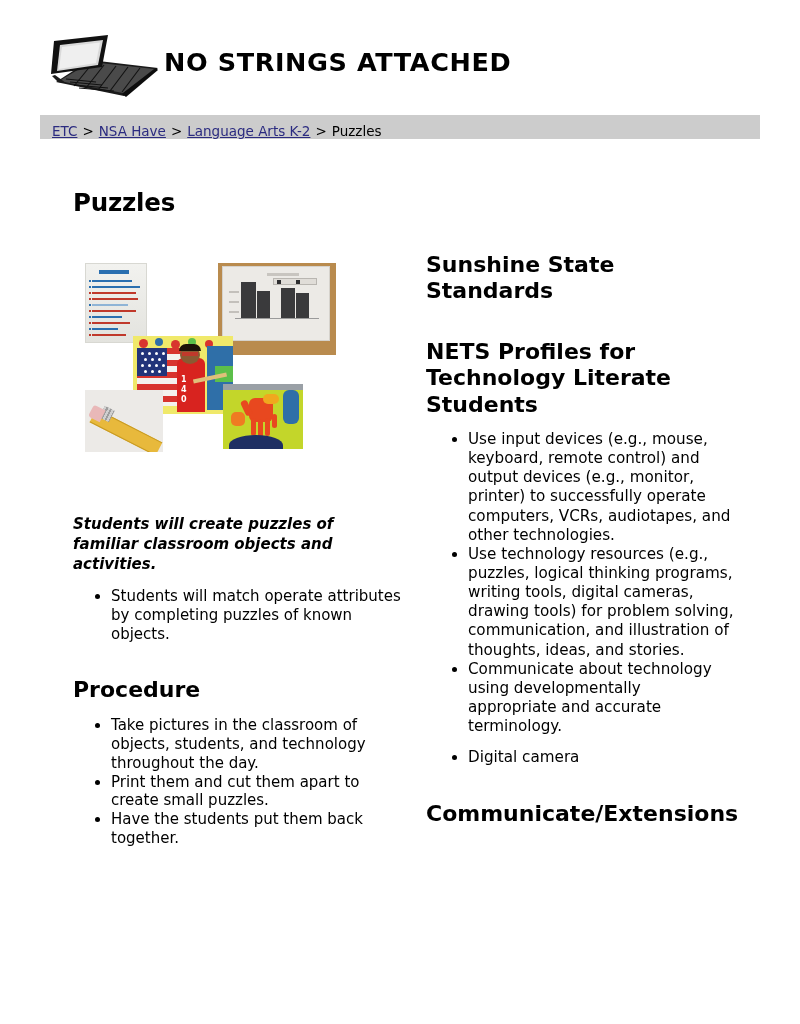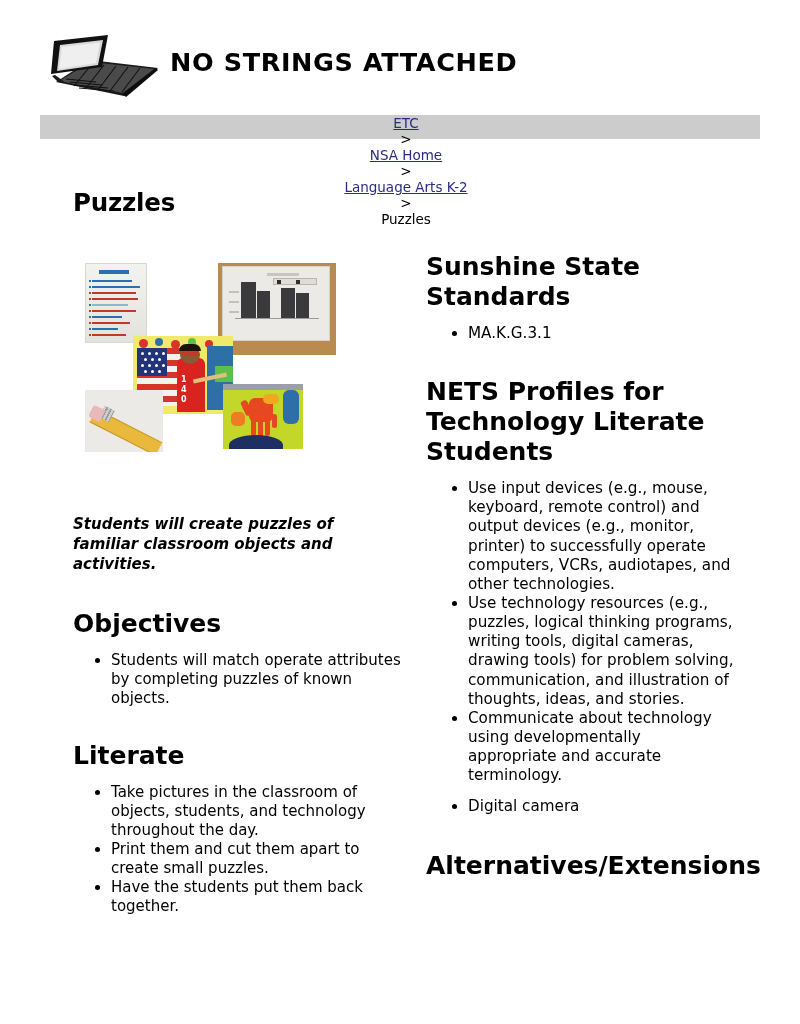--- a/index.html
+++ b/index.html
@@ -24,21 +24,20 @@
     display: flex;
     align-items: flex-start;
   }
   .logo-mark {
     width: 118px;
     height: 74px;
     flex: 0 0 118px;
     position: relative;
   }
   .logo-text {
-    margin-left: 6px;
     padding-top: 20px;
   }
   .logo-title {
     font-family: "DejaVu Sans", "Liberation Sans", sans-serif;
     font-size: 25.5px;
     font-weight: bold;
     letter-spacing: 0.6px;
     line-height: 1;
     color: #000;
     white-space: nowrap;
@@ -56,25 +55,24 @@
 
   
   .breadcrumb-bar {
     position: absolute;
     left: 40px;
     top: 115px;
     width: 720px;
     height: 24px;
     background: #cccccc;
     display: flex;
-    align-items: center;
+    align-items: flex-end;
     padding-left: 12px;
     box-sizing: border-box;
     font-size: 13.5px;
-    flex-direction: column;
   }
   .crumb-link {
     color: #2b2b80;
     text-decoration: underline;
     cursor: pointer;
   }
   .crumb-sep {
     color: #000;
     margin: 0 5px;
   }
@@ -203,21 +201,21 @@
   
   .caption {
     margin-top: 20px;
     font-size: 15px;
     font-weight: bold;
     font-style: italic;
     line-height: 1.33;
     width: 316px;
   }
   h2.sect {
-    font-size: 25px;
+    font-size: 22px;
     font-weight: bold;
     margin: 34px 0 0 0;
     line-height: 1.2;
   }
   .col-right h2.sect:first-child { margin-top: 0; }
   ul.sect-list {
     margin: 12px 0 0 0;
     padding-left: 38px;
     list-style-type: disc;
   }
@@ -261,21 +259,21 @@
     </svg>
   </div>
   <div class="logo-text">
     <div class="logo-title">NO STRINGS ATTACHED</div>
   </div>
 </div>
 
 <div class="breadcrumb-bar">
   <span class="crumb-link">ETC</span>
   <span class="crumb-sep">&gt;</span>
-  <span class="crumb-link">NSA Home</span>
+  <span class="crumb-link">NSA Have</span>
   <span class="crumb-sep">&gt;</span>
   <span class="crumb-link">Language Arts K-2</span>
   <span class="crumb-sep">&gt;</span>
   <span class="crumb-current">Puzzles</span>
 </div>
 
 <h1 class="page-title">Puzzles</h1>
 
 <div class="content">
 
@@ -377,47 +375,43 @@
         <div class="palm" style="left:20px;top:16px;width:7px;height:16px;border-radius:3px;transform:rotate(-25deg);"></div>
         <div class="palm" style="left:8px;top:28px;width:14px;height:14px;border-radius:5px;background:#ef7b22;"></div>
         <div class="palm" style="left:40px;top:10px;width:16px;height:10px;border-radius:5px;background:#f0a81e;"></div>
         <div class="navy"></div>
       </div>
 
     </div>
 
     <div class="caption">Students will create puzzles of familiar classroom objects and activities.</div>
 
-    <h2 class="sect">Objectives</h2>
     <ul class="sect-list">
       <li>Students will match operate attributes by completing puzzles of known objects.</li>
     </ul>
 
-    <h2 class="sect">Literate</h2>
+    <h2 class="sect">Procedure</h2>
     <ul class="sect-list">
       <li>Take pictures in the classroom of objects, students, and technology throughout the day.</li>
       <li>Print them and cut them apart to create small puzzles.</li>
       <li>Have the students put them back together.</li>
     </ul>
   </div>
 
   <div class="col-right">
 
     <h2 class="sect">Sunshine State Standards</h2>
-    <ul class="sect-list">
-      <li>MA.K.G.3.1</li>
-    </ul>
 
     <h2 class="sect">NETS Profiles for Technology Literate Students</h2>
     <ul class="sect-list">
       <li>Use input devices (e.g., mouse, keyboard, remote control) and output devices (e.g., monitor, printer) to successfully operate computers, VCRs, audiotapes, and other technologies.</li>
       <li>Use technology resources (e.g., puzzles, logical thinking programs, writing tools, digital cameras, drawing tools) for problem solving, communication, and illustration of thoughts, ideas, and stories.</li>
       <li>Communicate about technology using developmentally appropriate and accurate terminology.</li>
     </ul>
 
     <ul class="sect-list">
       <li>Digital camera</li>
     </ul>
 
-    <h2 class="sect">Alternatives/Extensions</h2>
+    <h2 class="sect">Communicate/Extensions</h2>
   </div>
 
 </div>
 
 </body></html>

